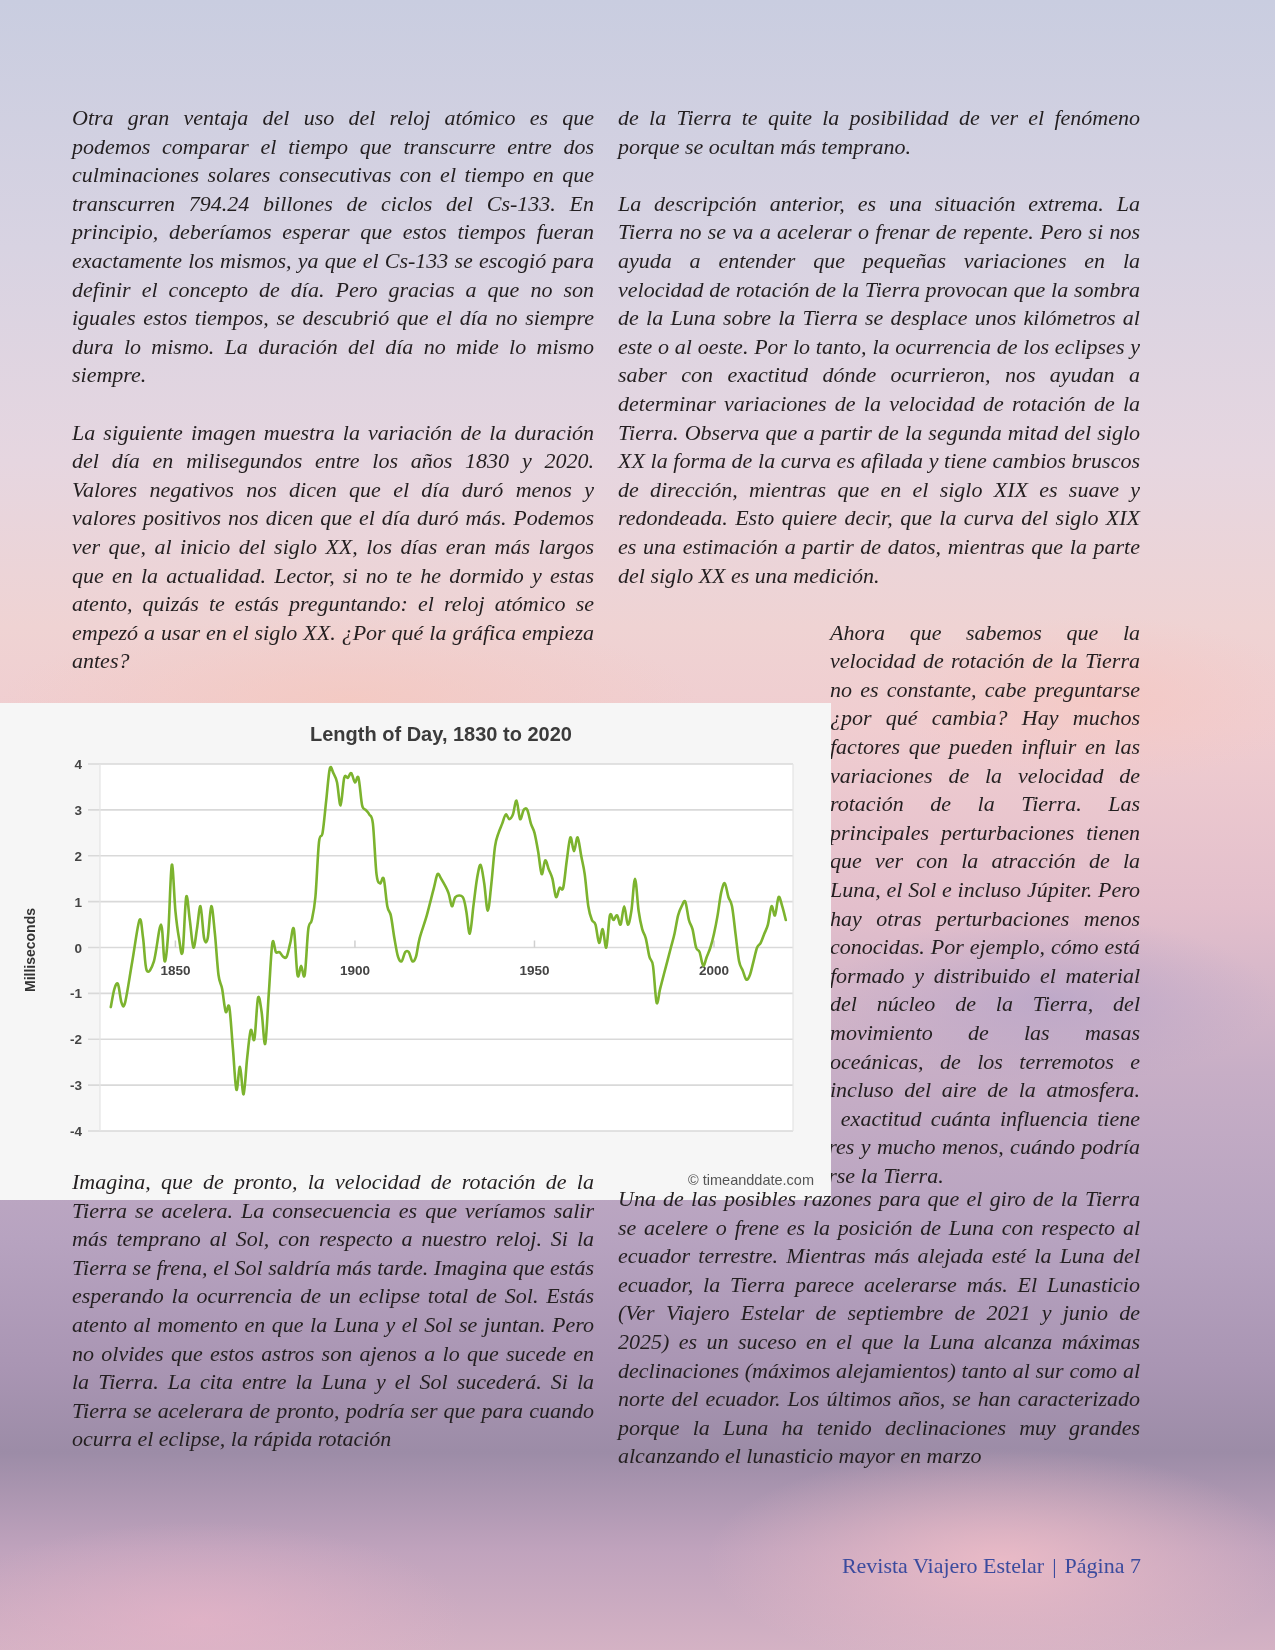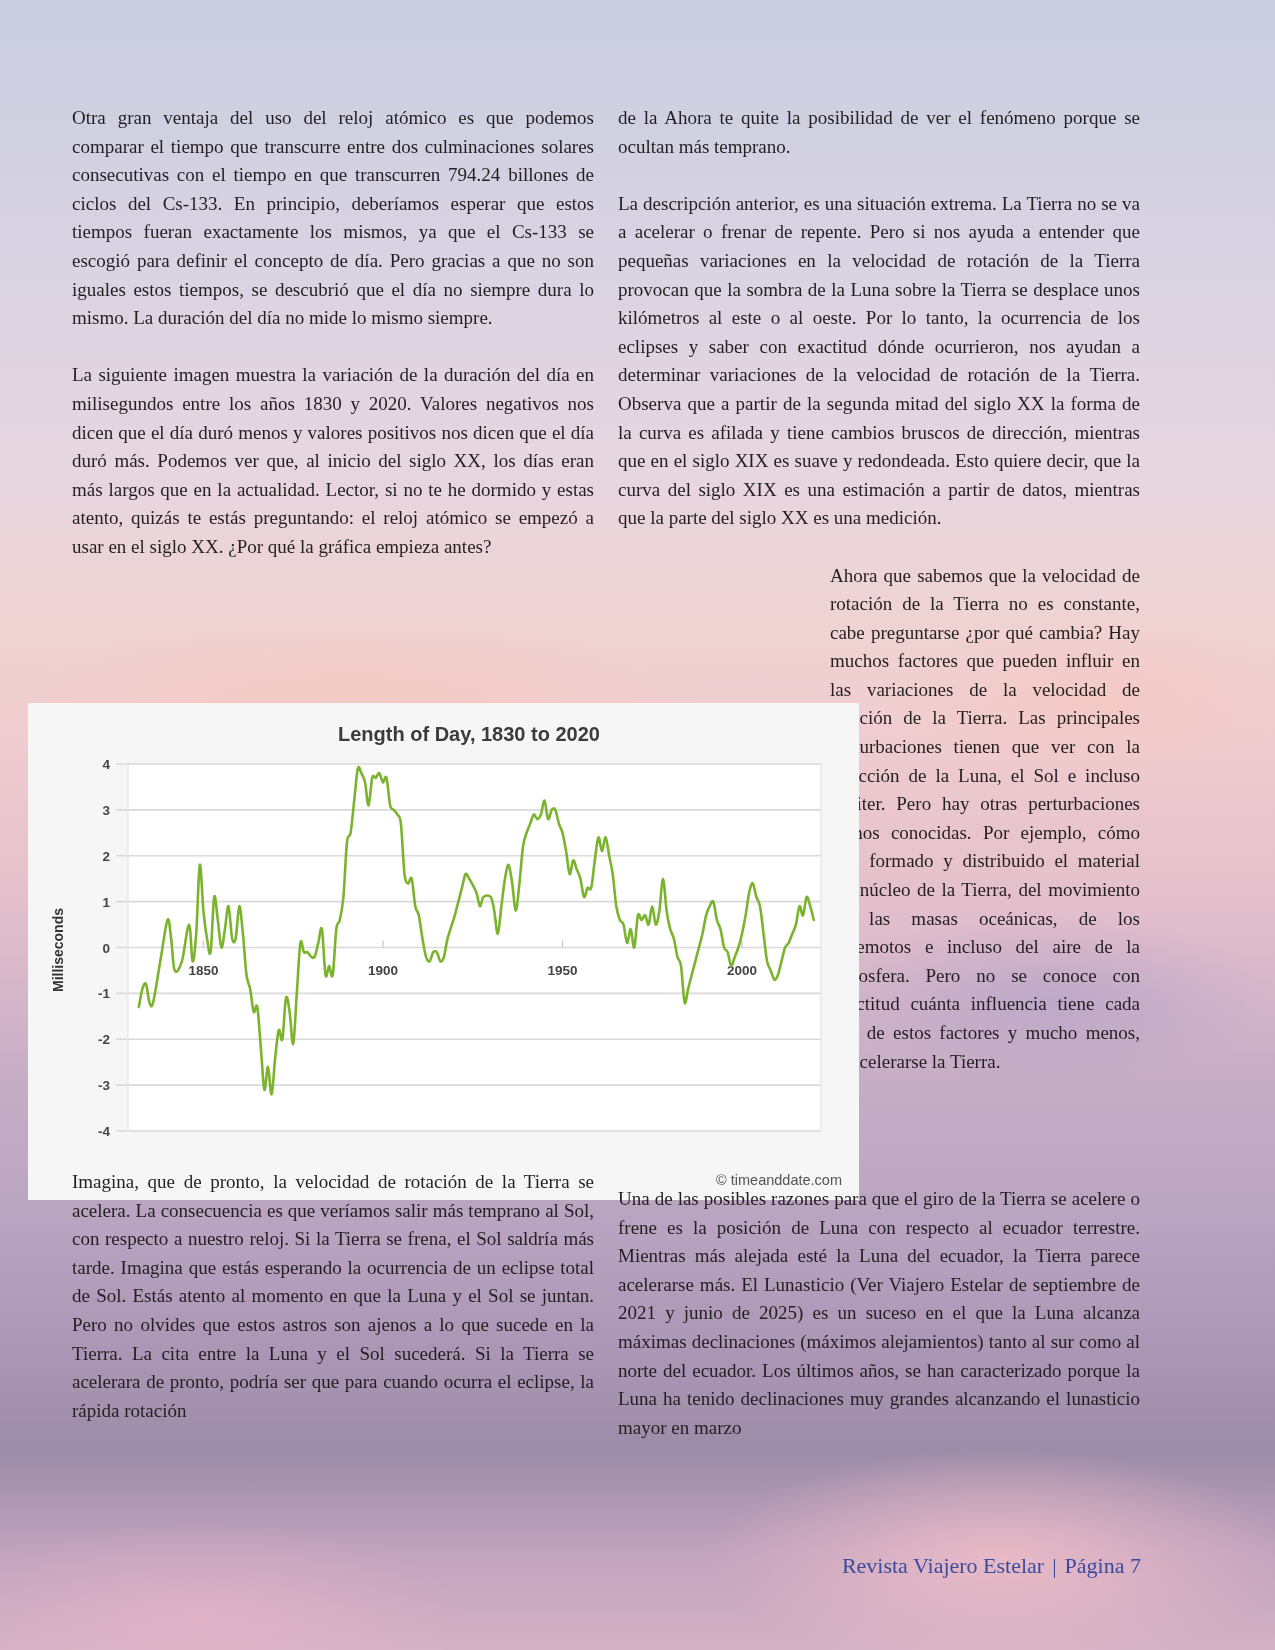--- a/index.html
+++ b/index.html
@@ -13,36 +13,35 @@
       radial-gradient(ellipse 300px 120px at 1100px 700px, rgba(245,200,195,0.8), rgba(245,200,195,0) 70%),
       radial-gradient(ellipse 500px 120px at 350px 700px, rgba(245,200,190,0.7), rgba(245,200,190,0) 70%),
       radial-gradient(ellipse 320px 120px at 1050px 1000px, rgba(175,160,200,0.6), rgba(175,160,200,0) 70%),
       linear-gradient(180deg,
         #c9cde0 0%, #d8d3e2 15%, #e6d6e0 28%, #efd3d3 38%,
         #f0cdd0 44%, #e3bfcc 55%, #c7aec6 65%, #b7a3c0 75%,
         #a995b3 83%, #9c8ca7 88%, #c0a3bd 94%, #d4b2c4 100%);
   }
   .col {
     position:absolute; width:522px;
-    font-size:19px; line-height:28.6px;
-    text-align:justify; hyphens:none;
+    font-size:22px; line-height:28.6px;
+    text-align:justify; hyphens:none;font-style:italic;
   }
   .col p { margin:0 0 28.6px 0; }
   .col p:last-child { margin-bottom:0; }
   #col-left-top { left:72px; top:104px; }
   #col-right-top { left:618px; top:104px; }
   #col-left-bottom { left:72px; top:1168px; }
   #col-right-bottom { left:618px; top:1185px; }
   .float-spacer { float:left; width:212px; height:486px; }
   #col-right-top p.wrap { text-align:justify; }
 
   #chart {
     position:absolute; left:0; top:703px; width:831px; height:497px;
     background:#f6f6f6;
-    margin-left:28px;
   }
   #chart svg { position:absolute; left:0; top:0; }
   .chart-title { font-family:"Liberation Sans","DejaVu Sans",sans-serif; font-weight:bold; font-size:20px; fill:#3b3b3b; }
   .tick { font-family:"Liberation Sans","DejaVu Sans",sans-serif; font-weight:bold; font-size:13.5px; fill:#444; }
   .ylabel { font-family:"Liberation Sans","DejaVu Sans",sans-serif; font-weight:bold; font-size:14px; fill:#333; }
   .credit { font-family:"Liberation Sans","DejaVu Sans",sans-serif; font-size:14.5px; fill:#555; }
 
   #footer {
     position:absolute; right:134px; top:1553px;
     font-size:22px; color:#3b4b9e; white-space:pre;margin-left:15px;
@@ -51,21 +50,21 @@
 </style>
 </head>
 <body>
 
 <div class="col" id="col-left-top">
   <p>Otra gran ventaja del uso del reloj atómico es que podemos comparar el tiempo que transcurre entre dos culminaciones solares consecutivas con el tiempo en que transcurren 794.24 billones de ciclos del Cs-133. En principio, deberíamos esperar que estos tiempos fueran exactamente los mismos, ya que el Cs-133 se escogió para definir el concepto de día. Pero gracias a que no son iguales estos tiempos, se descubrió que el día no siempre dura lo mismo. La duración del día no mide lo mismo siempre.</p>
   <p>La siguiente imagen muestra la variación de la duración del día en milisegundos entre los años 1830 y 2020. Valores negativos nos dicen que el día duró menos y valores positivos nos dicen que el día duró más. Podemos ver que, al inicio del siglo XX, los días eran más largos que en la actualidad. Lector, si no te he dormido y estas atento, quizás te estás preguntando: el reloj atómico se empezó a usar en el siglo XX. ¿Por qué la gráfica empieza antes?</p>
 </div>
 
 <div class="col" id="col-right-top">
-  <p>de la Ahora te quite la posibilidad de ver el fenómeno porque se ocultan más temprano.</p>
+  <p>de la Tierra te quite la posibilidad de ver el fenómeno porque se ocultan más temprano.</p>
   <p>La descripción anterior, es una situación extrema. La Tierra no se va a acelerar o frenar de repente. Pero si nos ayuda a entender que pequeñas variaciones en la velocidad de rotación de la Tierra provocan que la sombra de la Luna sobre la Tierra se desplace unos kilómetros al este o al oeste. Por lo tanto, la ocurrencia de los eclipses y saber con exactitud dónde ocurrieron, nos ayudan a determinar variaciones de la velocidad de rotación de la Tierra. Observa que a partir de la segunda mitad del siglo XX la forma de la curva es afilada y tiene cambios bruscos de dirección, mientras que en el siglo XIX es suave y redondeada. Esto quiere decir, que la curva del siglo XIX es una estimación a partir de datos, mientras que la parte del siglo XX es una medición.</p>
   <p class="wrap"><span class="float-spacer" id="wrap-spacer"></span><span>Ahora que sabemos que la velocidad de rotación de la Tierra no es constante, cabe preguntarse ¿por qué cambia? Hay muchos factores que pueden influir en las variaciones de la velocidad de rotación de la Tierra. Las principales perturbaciones tienen que ver con la atracción de la Luna, el Sol e incluso Júpiter. Pero hay otras perturbaciones menos conocidas. Por ejemplo, cómo está formado y distribuido el material del núcleo de la Tierra, del movimiento de las masas oceánicas, de los terremotos e incluso del aire de la atmosfera. Pero no se conoce con exactitud cuánta influencia tiene cada uno de estos factores y mucho menos, cuándo podría acelerarse o desacelerarse la Tierra.</span></p>
 </div>
 
 <div id="chart">
   <svg id="chart-svg" width="831" height="497">
     <text class="chart-title" x="441" y="38" text-anchor="middle">Length of Day, 1830 to 2020</text>
     <rect id="plot-bg" fill="#ffffff" x="100" y="61" width="693" height="367"></rect>
     <g id="grid">
         <line x1="88" x2="793" y1="61" y2="61" stroke="#d9d9d9" stroke-width="1.6"></line>

